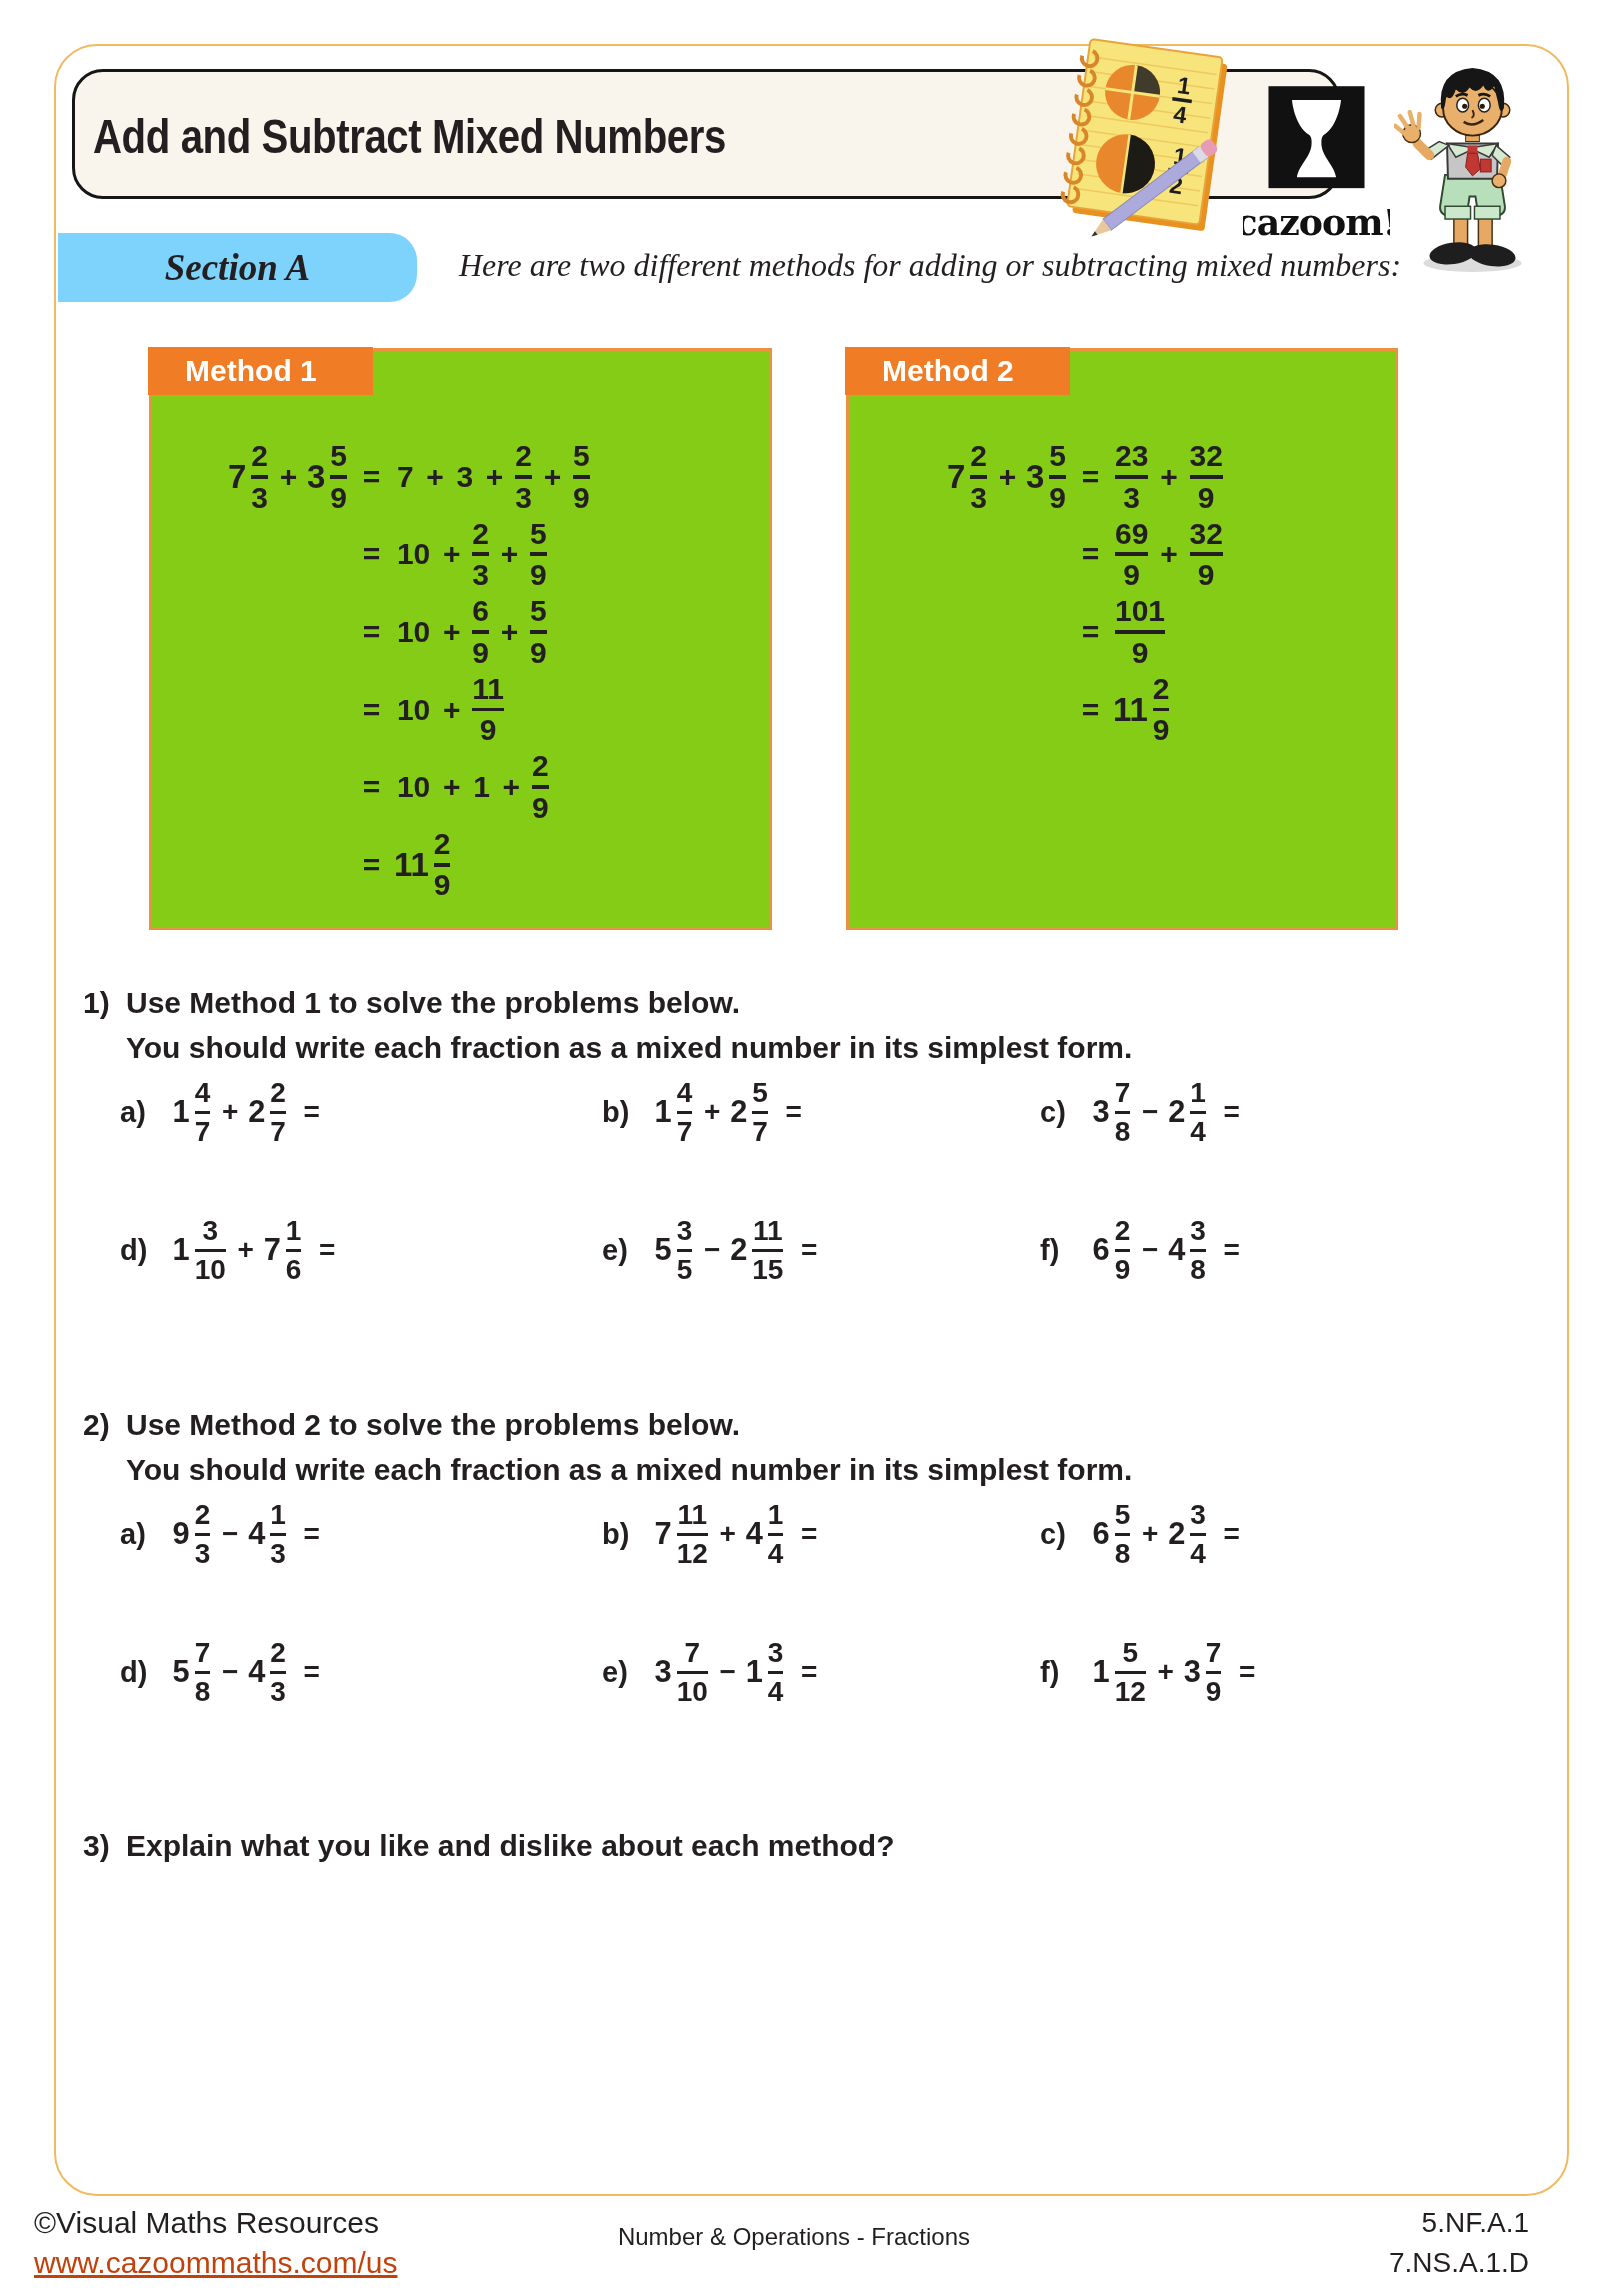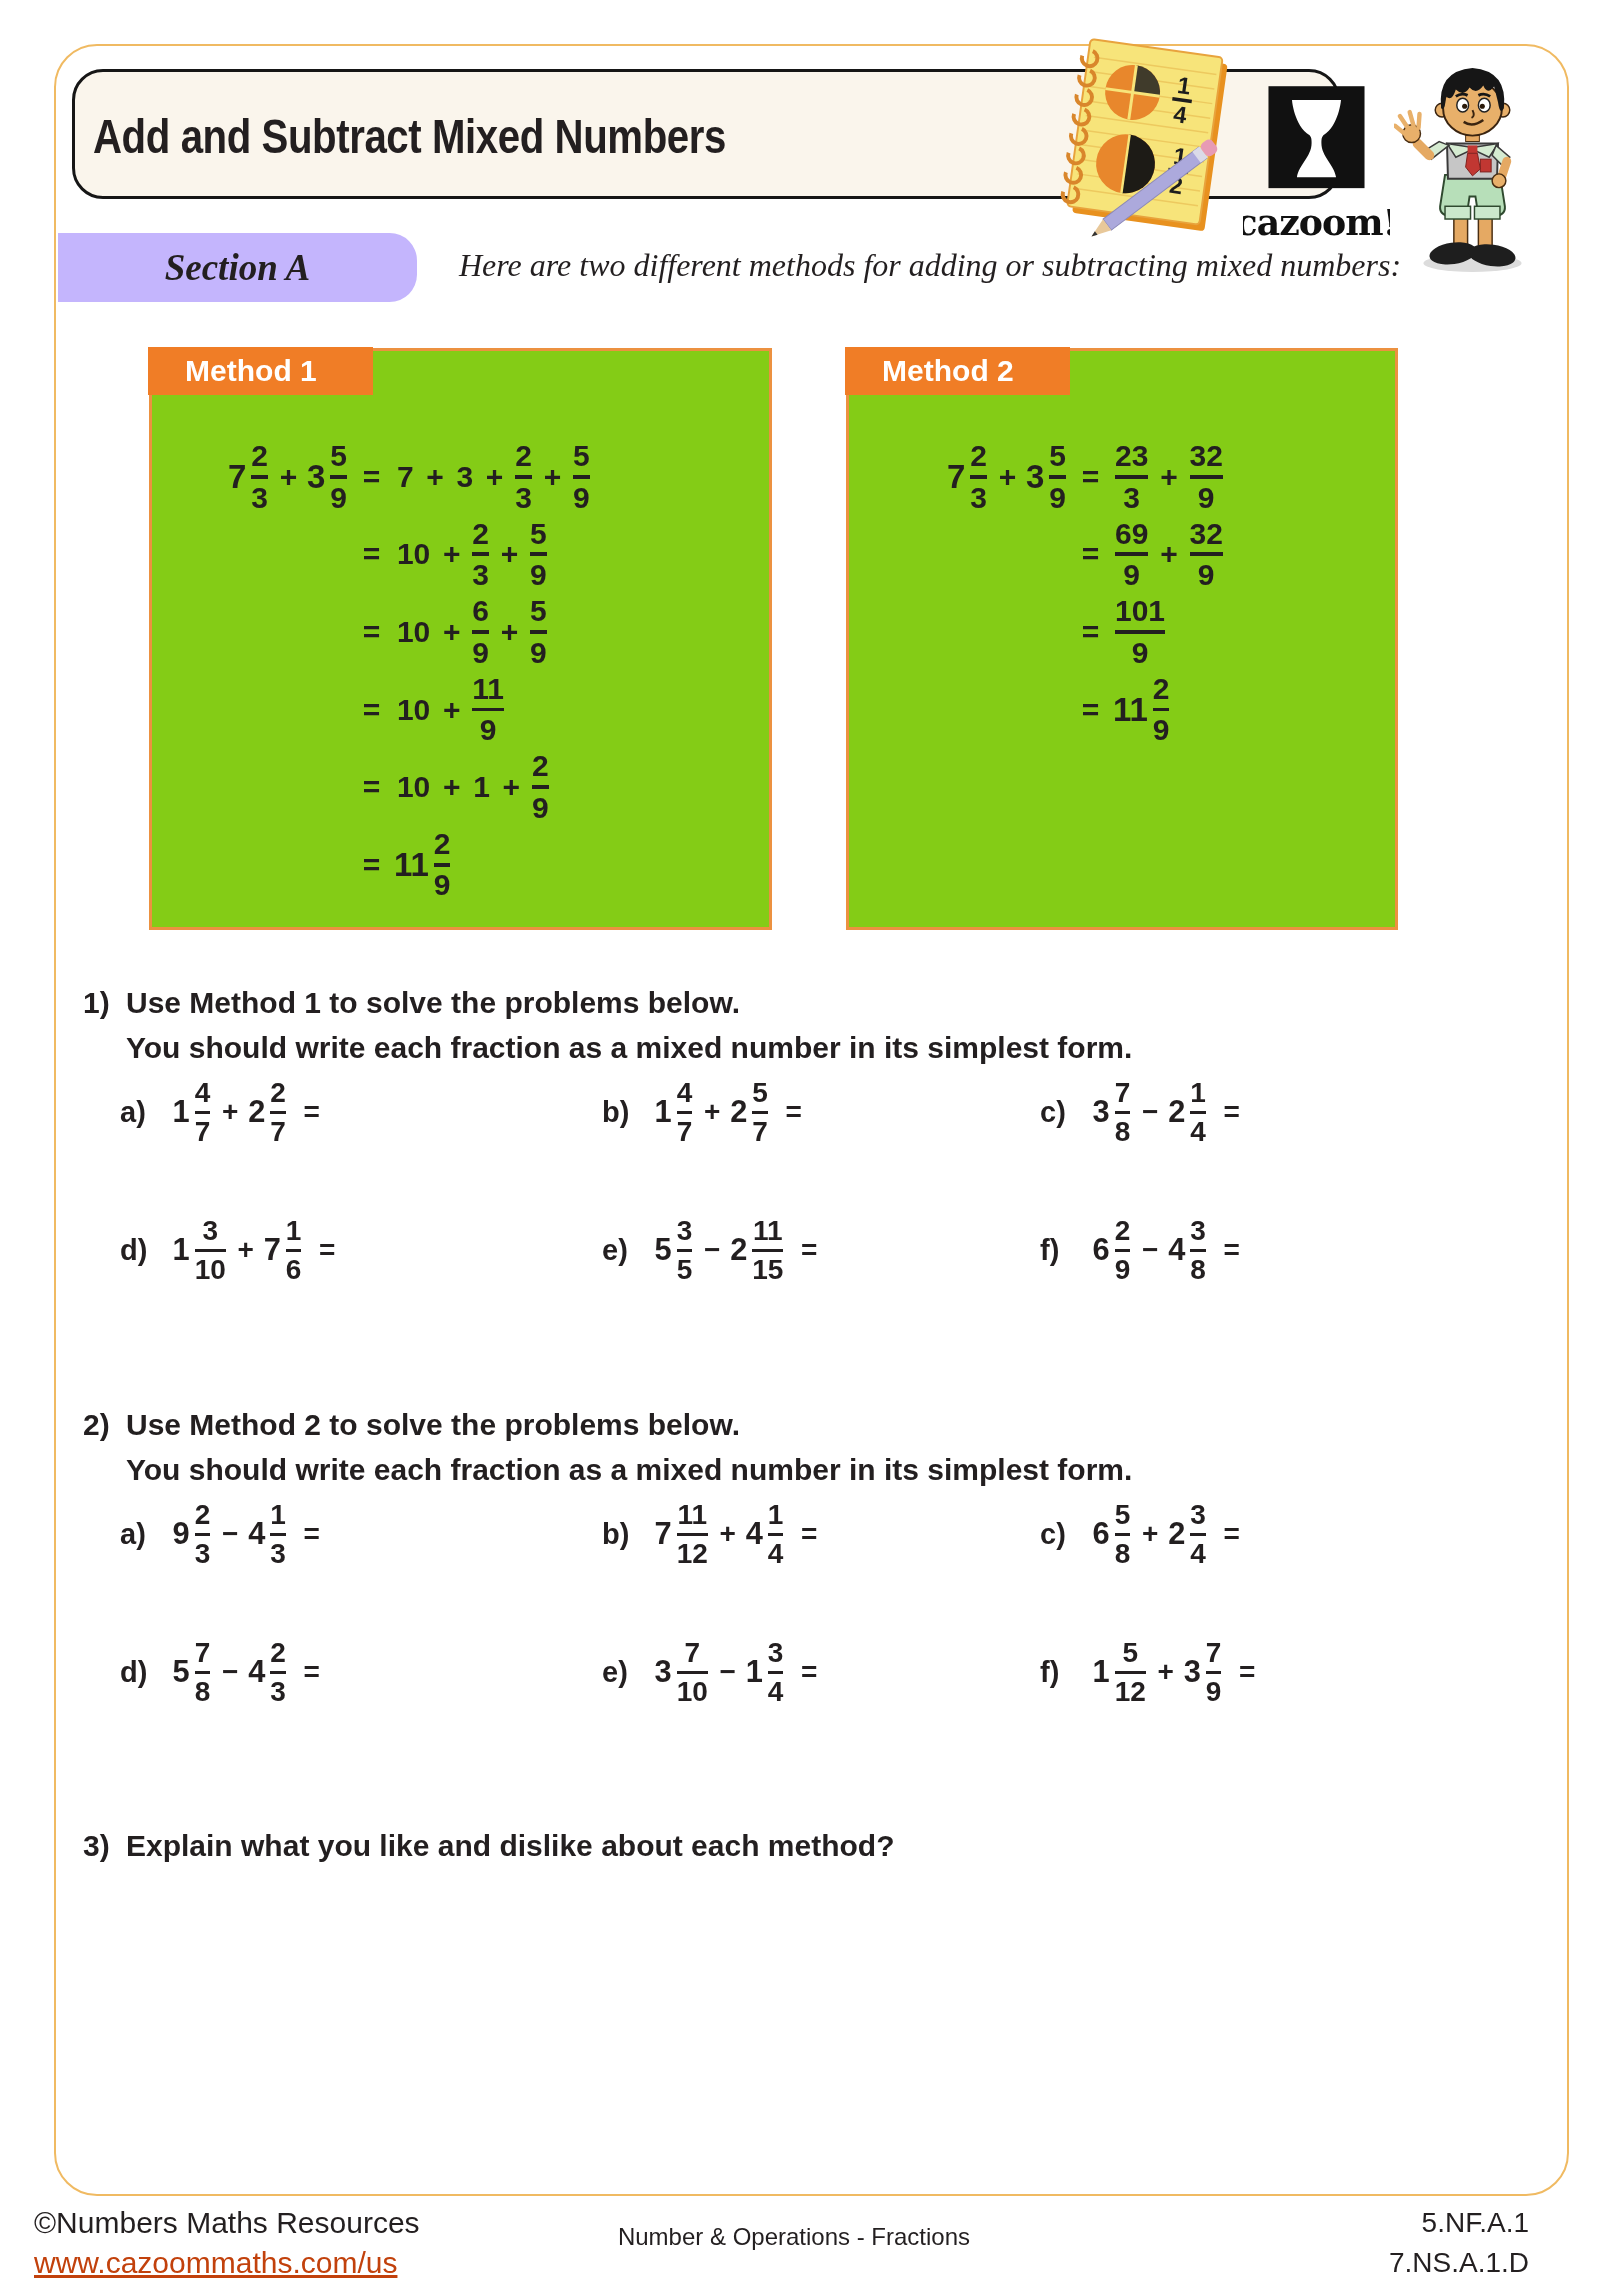--- a/index.html
+++ b/index.html
@@ -20,21 +20,21 @@
   .page-title{
     position:absolute;left:93px;top:108px;font-size:49px;font-weight:bold;
     letter-spacing:-0.5px;transform:scaleX(0.82);transform-origin:left center;white-space:nowrap;
   }
   .notepad{position:absolute;left:1037px;top:33px;width:210px;height:210px;}
   .cazoom-logo{position:absolute;left:1243px;top:86px;width:147px;height:169px;}
   .mascot{position:absolute;left:1394px;top:59px;width:157px;height:218px;}
 
   
   .section-badge{
-    position:absolute;left:58px;top:233px;width:359px;height:69px;background:#c4b5fd;
+    position:absolute;left:58px;top:233px;width:359px;height:69px;background:#7dd3fc;
     border-radius:0 27.4px 27.4px 0;display:flex;align-items:center;justify-content:center;
     font-family:"Liberation Serif",serif;font-style:italic;font-weight:bold;font-size:37px;
   }
   .section-intro{
     position:absolute;left:459px;top:247px;font-family:"Liberation Serif",serif;
     font-style:italic;font-size:32px;white-space:nowrap;
   }
 
   
   .method-box{
@@ -720,21 +720,21 @@
   </div>
 
 <div class="qhead" id="q3-head">
   <span class="qnum">3)</span>
   <div class="qtext">
     <div>Explain what you like and dislike about each method?</div>
   </div>
 </div>
 
 <div class="footer-left">
-  <div>©Numbers Maths Resources</div>
+  <div>©Visual Maths Resources</div>
   <div class="footer-link">www.cazoommaths.com/us</div>
 </div>
 <div class="footer-center">Number &amp; Operations - Fractions</div>
 <div class="footer-right">
   <div>5.NF.A.1</div>
   <div>7.NS.A.1.D</div>
 </div>
 
 
 </body></html>

